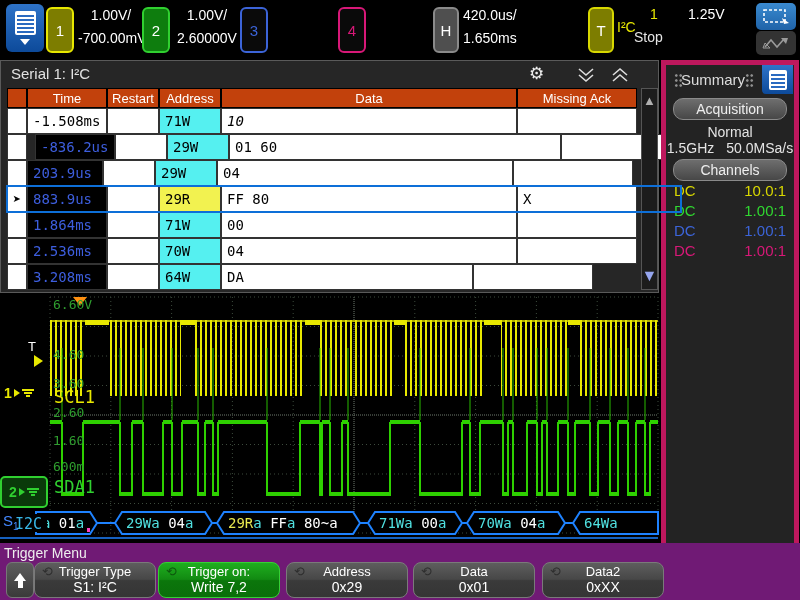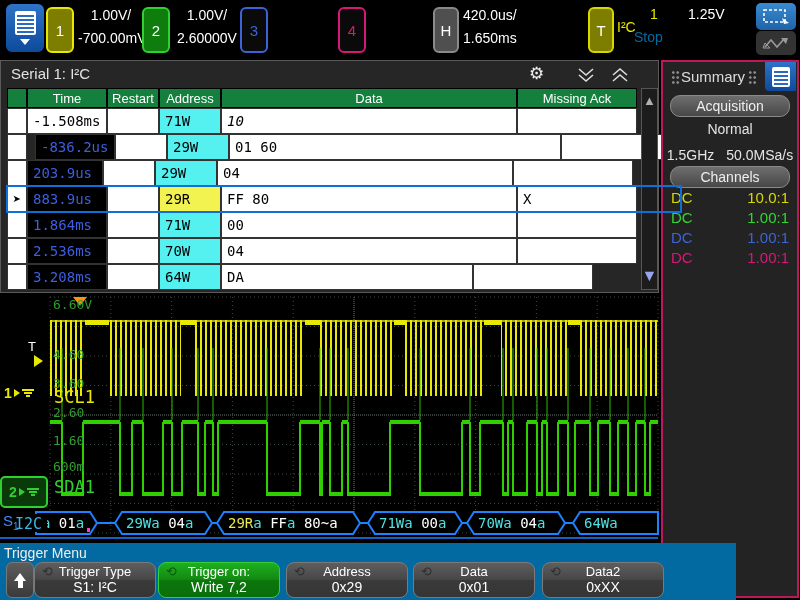--- a/index.html
+++ b/index.html
@@ -24,88 +24,88 @@
     border:2px solid #8a8a8a;border-radius:6px;color:#fff;display:flex;align-items:center;
     justify-content:center;font-size:15px;}
   .htext{position:absolute;left:463px;top:4px;color:#fff;font-size:14px;}
   .htext div{line-height:23px;}
   .tbadge{position:absolute;left:588px;top:7px;width:22px;height:42px;background:#7d7d00;
     border:2px solid #d8d800;border-radius:6px;color:#fff;display:flex;align-items:center;
     justify-content:center;font-size:15px;}
   .t-bus{position:absolute;left:617px;top:19px;color:#e8e800;font-size:14px;}
   .t-src{position:absolute;left:650px;top:6px;color:#e8e800;font-size:14px;}
   .t-level{position:absolute;left:688px;top:6px;color:#fff;font-size:14px;}
-  .t-status{position:absolute;left:634px;top:29px;color:#0369a1;font-size:14px;}
+  .t-status{position:absolute;left:634px;top:29px;color:#e5e5e5;font-size:14px;}
   .zoom-btn{position:absolute;left:756px;top:3px;width:40px;height:27px;border-radius:5px;
     background:linear-gradient(#3a8ad0,#1f63a8);display:flex;align-items:center;justify-content:center;}
   .pan-btn{position:absolute;left:756px;top:31px;width:40px;height:24px;border-radius:5px;
     background:#333;display:flex;align-items:center;justify-content:center;}
 
   
   .decode-win{position:absolute;left:0;top:60px;width:659px;height:233px;background:#262626;
     border:1px solid #5a5a5a;box-sizing:border-box;}
   .dw-title{position:absolute;left:10px;top:4px;color:#e2e2e2;font-size:15px;}
   .dw-gear{position:absolute;left:528px;top:2px;color:#eee;font-size:17px;cursor:default;}
   .dw-chev{position:absolute;top:6px;}
   .tablewrap{position:absolute;left:6px;top:27px;}
   .thead{display:flex;}
-  .thcell{height:20px;background:#15803d;border:1px solid #000;box-sizing:border-box;
+  .thcell{height:20px;background:#c2410c;border:1px solid #000;box-sizing:border-box;
     color:#fff;font-size:13px;display:flex;align-items:center;justify-content:center;}
   .trow{display:flex;position:relative;}
   .tcell{height:26px;background:#fff;border:1px solid #333;box-sizing:border-box;
     color:#000;font-family:"DejaVu Sans Mono",monospace;font-size:14px;
     display:flex;align-items:center;padding-left:5px;overflow:hidden;}
   .tcell.center{justify-content:center;padding-left:0;}
   .time-dark{background:#000;color:#3d5ede;}
   .addr-cyan{background:#55f0f0;}
   .addr-yellow{background:#f2f250;}
   .trow.selected{outline:2px solid #0d6fd8;outline-offset:-1px;z-index:2;}
   .vscroll{position:absolute;left:640px;top:27px;width:17px;height:202px;background:#1c1c1c;
     border:1px solid #555;box-sizing:border-box;}
   .sb-up{position:absolute;left:1px;top:1px;width:13px;height:20px;color:#b0b0b0;font-size:13px;
     display:flex;align-items:center;justify-content:center;}
   .sb-down{position:absolute;left:1px;bottom:1px;width:13px;height:24px;color:#95a5ee;font-size:16px;
     display:flex;align-items:center;justify-content:center;}
 
   
   .summary{position:absolute;left:661px;top:60px;width:138px;height:538px;background:#232323;
-    border:2px solid #be185d;box-sizing:border-box;}
+    border:5px solid #be185d;box-sizing:border-box;}
   .sum-head{position:relative;height:30px;}
   .grip{position:absolute;top:8px;width:9px;height:15px;
     background-image:radial-gradient(#909090 1px,transparent 1.4px);background-size:4.5px 5px;}
   .sum-title{position:absolute;left:0;right:34px;top:6px;text-align:center;color:#ddd;font-size:15px;}
   .sum-menu{position:absolute;right:1px;top:0;width:31px;height:29px;border-radius:0 0 0 4px;
     background:linear-gradient(#2e73c8,#0d4a9a);display:flex;align-items:center;justify-content:center;}
   .sum-menu .list-icon{width:14px;height:16px;}
   .panel-btn{margin:3px 7px 0 7px;height:20px;border-radius:10px;border:1px solid #8a8a8a;
     background:linear-gradient(#6e6e6e,#474747);color:#eee;font-size:14px;
     display:flex;align-items:center;justify-content:center;}
   .sum-line{color:#e4e4e4;font-size:14px;text-align:center;margin-top:4px;}
-  .sum-line2{color:#e4e4e4;font-size:14px;display:flex;justify-content:center;gap:12px;margin-top:10px;}
+  .sum-line2{color:#e4e4e4;font-size:14px;display:flex;justify-content:center;gap:12px;margin-top:0;}
   .chanrow{display:flex;justify-content:space-between;padding:0 8px;font-size:15px;line-height:20px;
     font-family:"Liberation Sans",sans-serif;gap:28px;}
 
   
   .waveform{position:absolute;left:0;top:293px;width:660px;height:250px;background:#000;}
   #wf-svg{position:absolute;left:0;top:0;}
   .gut-t{position:absolute;left:28px;top:46px;color:#fff;font-size:13px;}
   .gut-ttri{position:absolute;left:34px;top:62px;width:0;height:0;border-top:6px solid transparent;
     border-bottom:6px solid transparent;border-left:9px solid #e8e800;}
   .gut-ch{position:absolute;display:flex;align-items:center;gap:2px;}
   .gut-num{font-size:14px;font-weight:bold;}
   .gnd{display:flex;flex-direction:column;align-items:center;gap:1px;}
   .gnd i{display:block;height:2px;}
   .arrowR{width:0;height:0;border-top:4px solid transparent;border-bottom:4px solid transparent;}
   .ch2box{position:absolute;left:0px;top:183px;width:44px;height:28px;border:2px solid #30d030;
     border-radius:5px;background:#0a3a0a;display:flex;align-items:center;justify-content:center;gap:2px;}
   .gut-s1{position:absolute;left:3px;top:219px;color:#4488ff;font-size:15px;}
   .gut-s1 sub{font-size:10px;}
 
   
-  .bottombar{position:absolute;left:0;top:543px;width:736px;height:57px;background:#0369a1;}
+  .bottombar{position:absolute;left:0;top:543px;width:800px;height:57px;background:#701a75;}
   .bb-label{position:absolute;left:4px;top:2px;color:#eee;font-size:14px;}
   .upbtn{position:absolute;left:6px;top:19px;width:26px;height:34px;border-radius:6px;
     border:1px solid #777;background:linear-gradient(#5c5c5c,#3a3a3a);
     display:flex;flex-direction:column;align-items:center;justify-content:center;}
   .upbtn .tri{width:0;height:0;border-left:6px solid transparent;border-right:6px solid transparent;
     border-bottom:8px solid #fff;}
   .upbtn .stem{width:5px;height:7px;background:#fff;}
   .softkey{position:absolute;top:19px;width:120px;height:34px;border-radius:8px;border:1px solid #7a7a7a;
     background:linear-gradient(#5e5e5e 0%,#474747 48%,#3a3a3a 52%,#353535 100%);color:#fff;}
   .softkey.active{background:linear-gradient(#1fae1f 0%,#128a12 48%,#0b760b 52%,#0a6e0a 100%);

